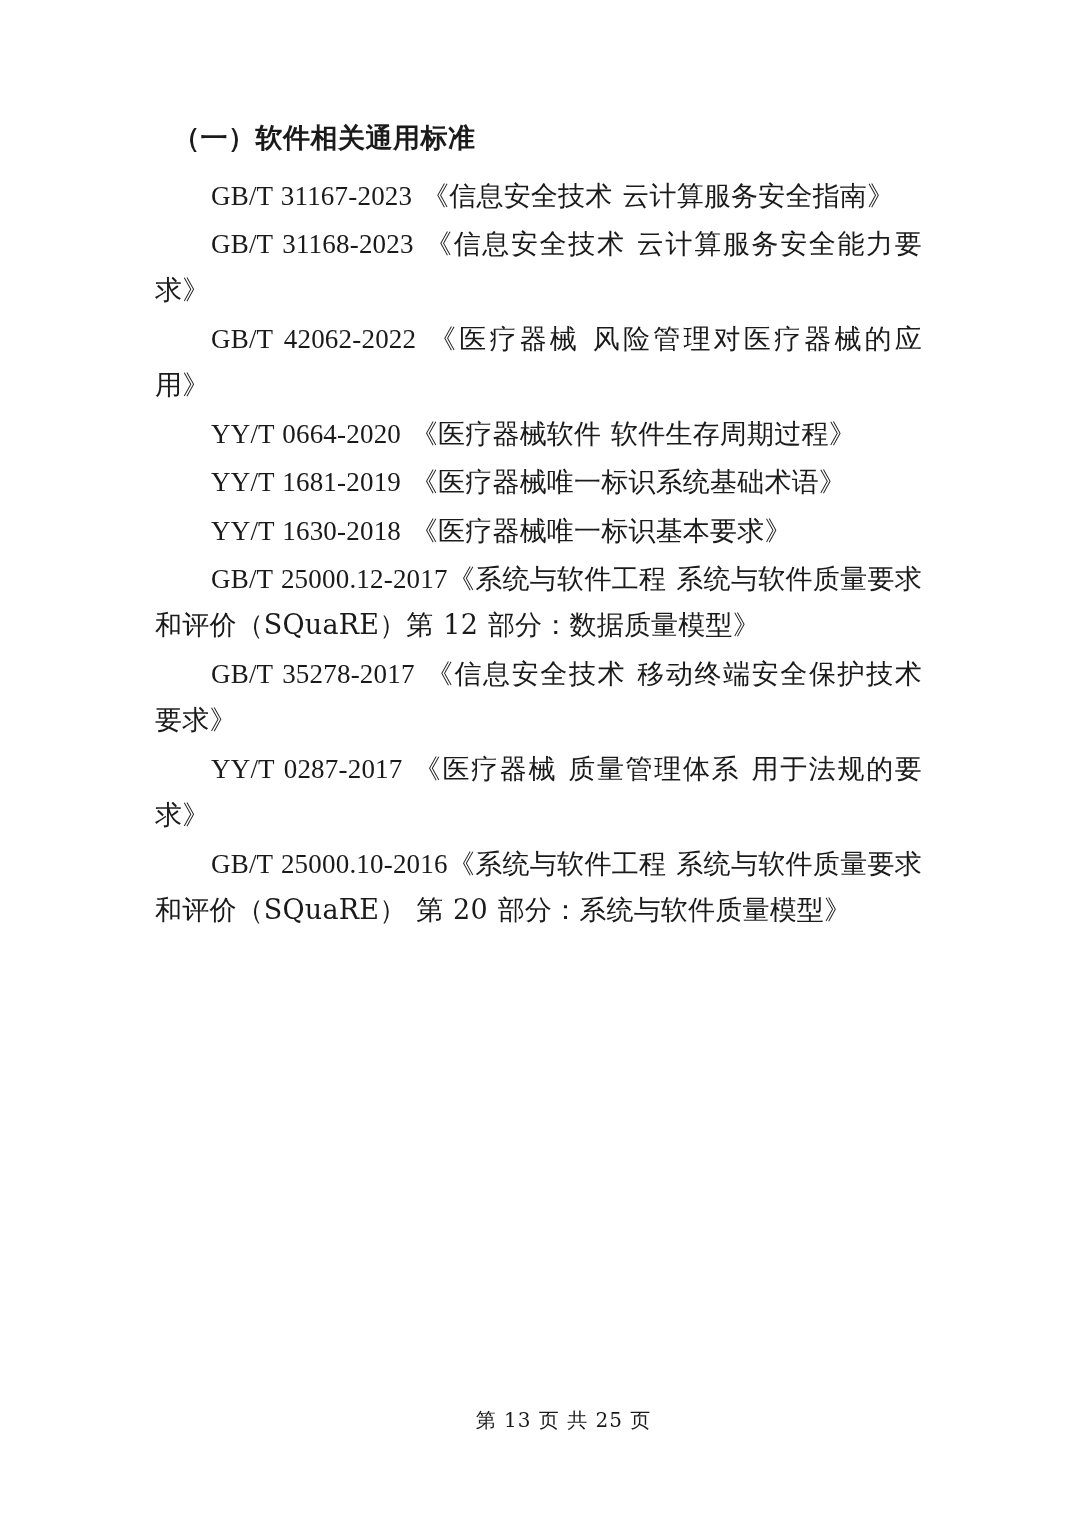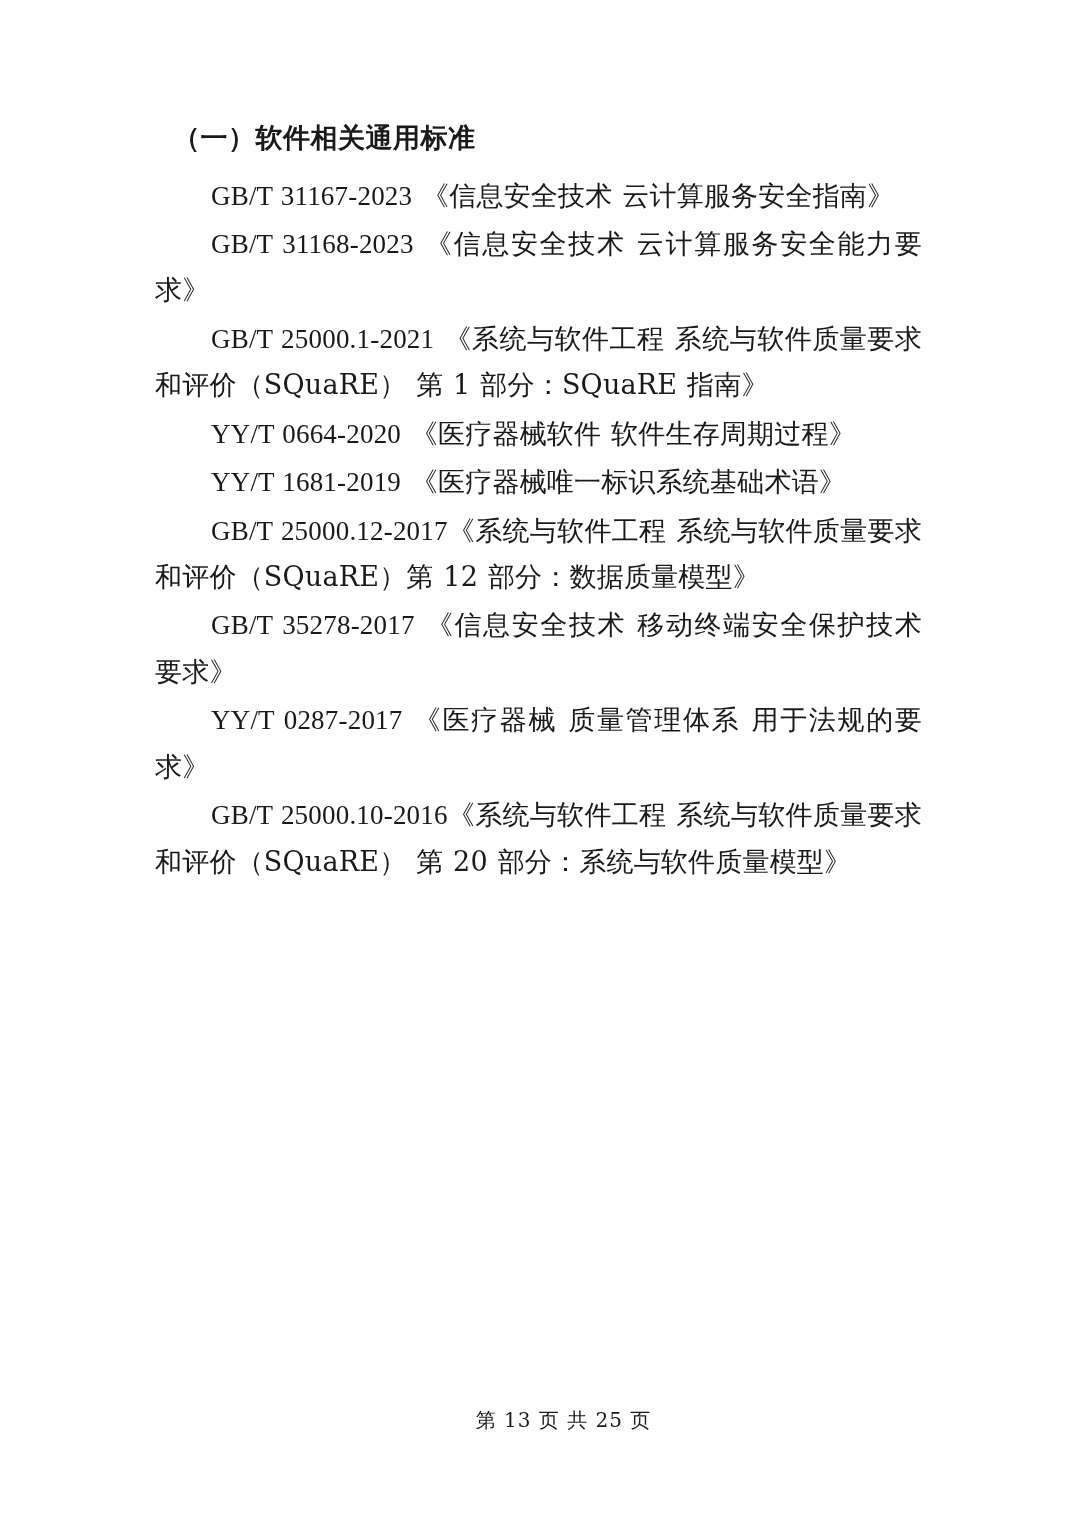--- a/index.html
+++ b/index.html
@@ -67,33 +67,36 @@
   <h1 class="heading">（一）软件相关通用标准</h1>
 
   <p class="para">
     <span class="lat">GB/T 31167-2023</span><span class="cn">&nbsp;</span><span class="cn">《信息安全技术 云计算服务安全指南》</span>
   </p>
 
   <p class="para">
     <span class="lat">GB/T 31168-2023</span><span class="cn">&nbsp;</span><span class="cn">《信息安全技术 云计算服务安全能力要求》</span>
   </p>
 
+  <p class="para">
+    <span class="lat">GB/T 42062-2022</span><span class="cn">&nbsp;</span><span class="cn">《医疗器械 风险管理对医疗器械的应用》</span>
+  </p>
 
-  <p class="para">
-    <span class="lat">GB/T 25000.1-2021</span><span class="cn">&nbsp;</span><span class="cn">《系统与软件工程 系统与软件质量要求和评价（SQuaRE） 第 1 部分：SQuaRE 指南》</span>
-  </p>
 
   <p class="para">
     <span class="lat">YY/T 0664-2020</span><span class="cn">&nbsp;</span><span class="cn">《医疗器械软件 软件生存周期过程》</span>
   </p>
 
   <p class="para">
     <span class="lat">YY/T 1681-2019</span><span class="cn">&nbsp;</span><span class="cn">《医疗器械唯一标识系统基础术语》</span>
   </p>
 
+  <p class="para">
+    <span class="lat">YY/T 1630-2018</span><span class="cn">&nbsp;</span><span class="cn">《医疗器械唯一标识基本要求》</span>
+  </p>
 
   <p class="para">
     <span class="lat">GB/T 25000.12-2017</span><span class="cn">《系统与软件工程 系统与软件质量要求和评价（SQuaRE）第 12 部分：数据质量模型》</span>
   </p>
 
   <p class="para">
     <span class="lat">GB/T 35278-2017</span><span class="cn">&nbsp;</span><span class="cn">《信息安全技术 移动终端安全保护技术要求》</span>
   </p>
 
   <p class="para">

